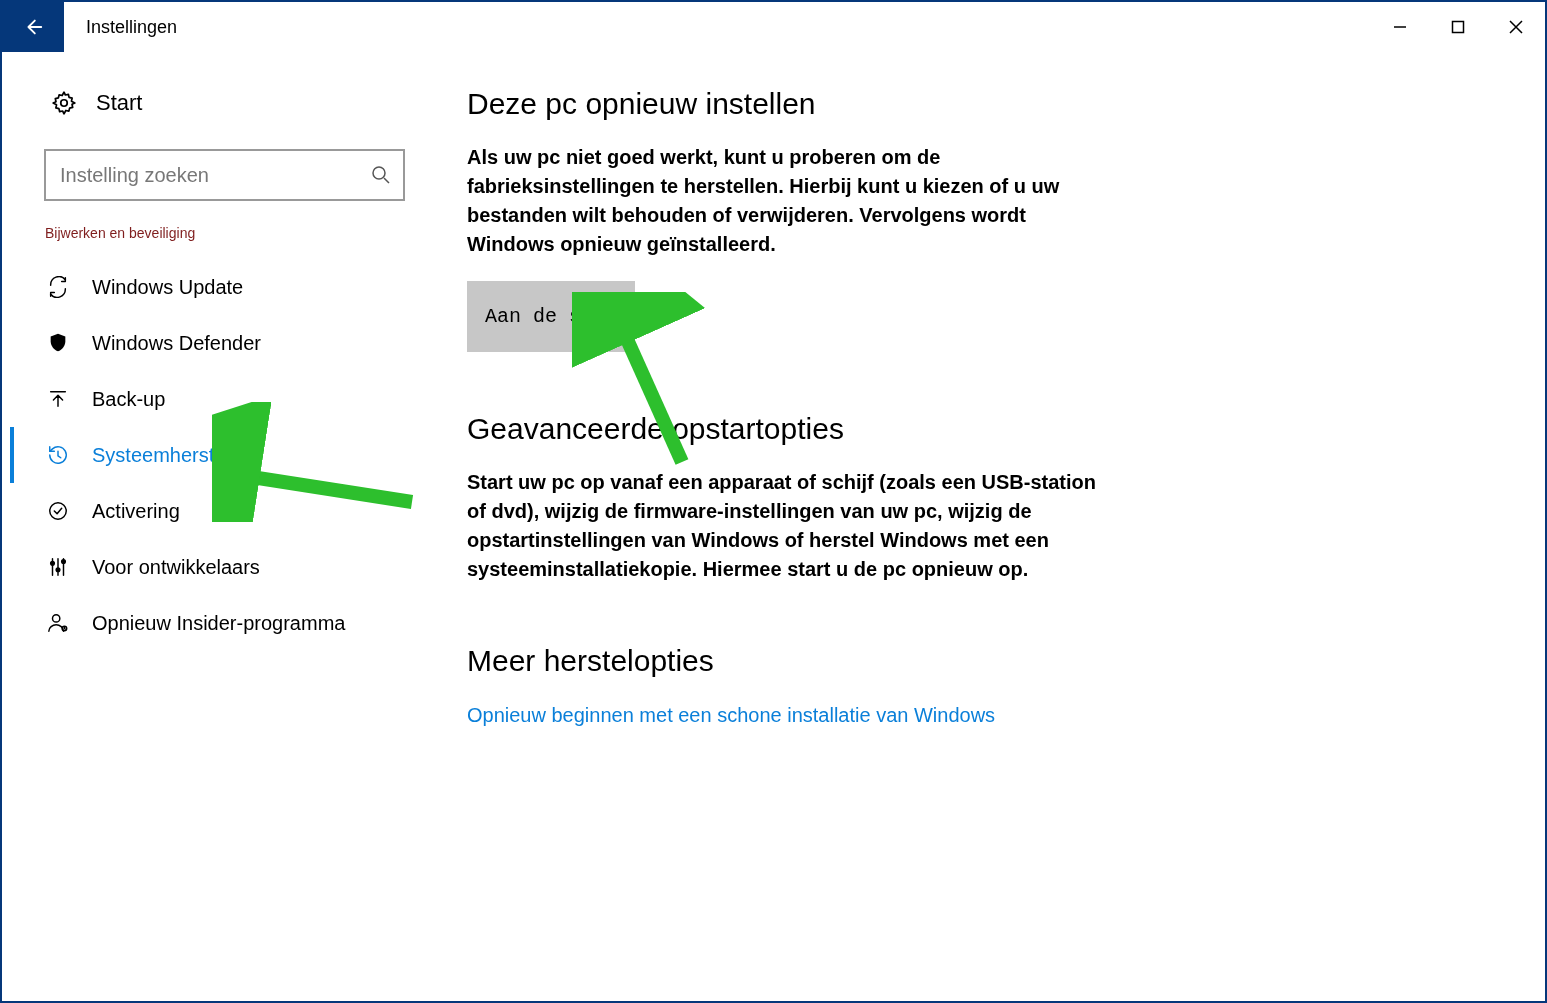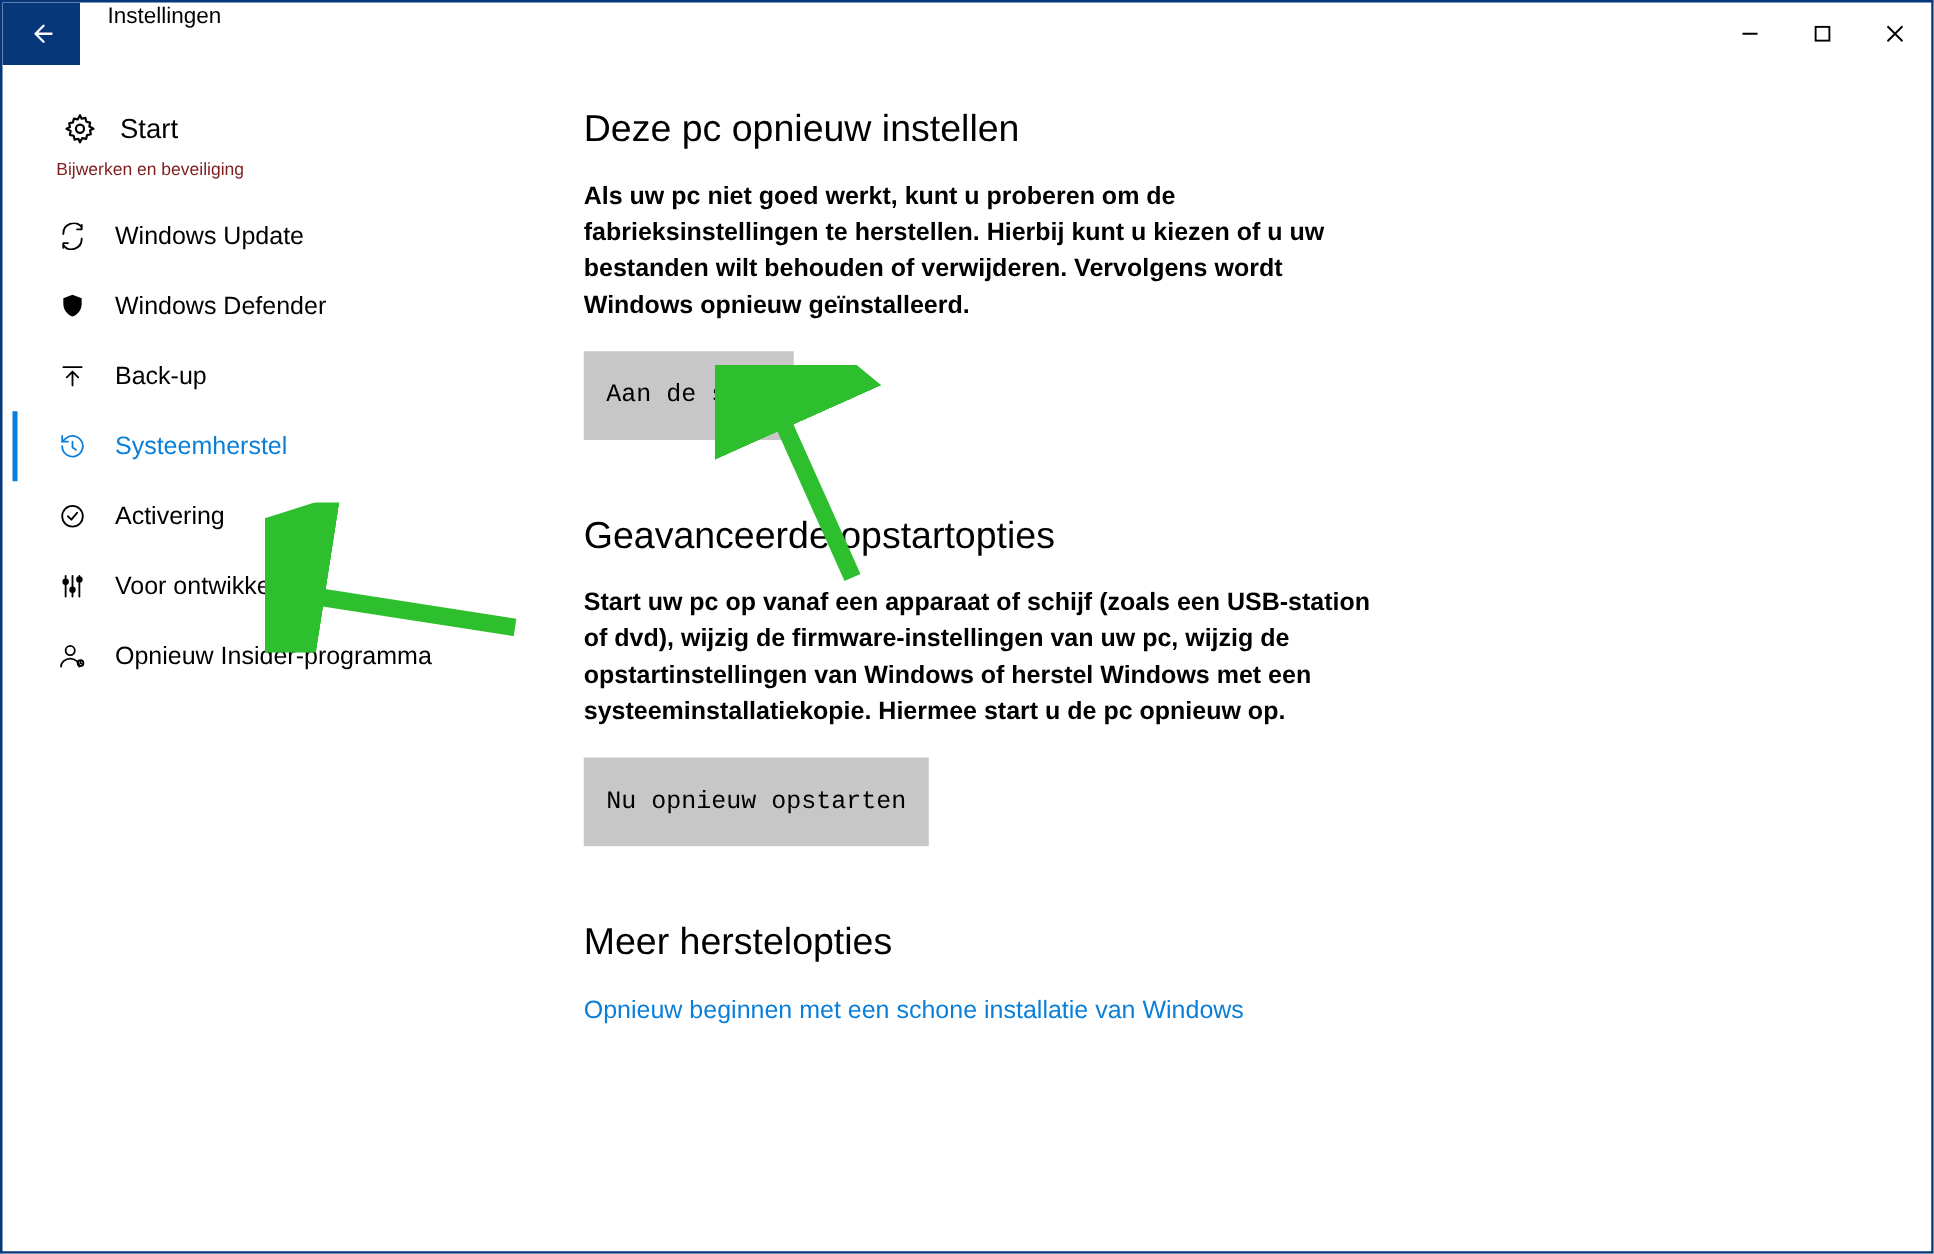--- a/index.html
+++ b/index.html
@@ -1,19 +1,19 @@
 <!DOCTYPE html>
 <html><head>
 <meta charset="utf-8">
 <style>
 html,body{margin:0;padding:0;font-family:"Segoe UI",Arial,sans-serif;background:#fff;color:#000}
 .window{width:1547px;height:1003px;box-sizing:border-box;border:2px solid #05377a;display:flex;flex-direction:column;background:#fff;position:relative;overflow:hidden}
 
 .titlebar{height:50px;display:flex;align-items:center;justify-content:space-between;border-bottom:1px solid #fff}
-.titlebar-left{display:flex;align-items:flex-start;height:100%}
+.titlebar-left{display:flex;align-items:center;height:100%}
 .back-btn{width:62px;height:100%;background:#05377a;display:flex;align-items:center;justify-content:center;cursor:pointer}
 .back-btn svg{width:22px;height:22px;stroke:#fff;stroke-width:2;fill:none;stroke-linecap:round;stroke-linejoin:round}
 .app-title{font-size:18px;margin-left:22px;color:#000}
 .win-ctrls{display:flex;height:100%}
 .win-ctrl{width:58px;height:100%;display:flex;align-items:center;justify-content:center;cursor:pointer}
 .win-ctrl svg{width:14px;height:14px;stroke:#000;stroke-width:1.5;fill:none}
 
 .body{flex:1;display:flex}
 
 .sidebar{width:425px;box-sizing:border-box;padding:26px 12px 0 32px;display:flex;flex-direction:column}
@@ -85,20 +85,27 @@
       <div class="home-row">
         <span class="icon-slot gear-icon">
           <svg viewBox="0 0 24 24">
               <circle cx="12" cy="12" r="3"></circle>
               <path d="M12 2l1.2 2.6 2.8-.6 0.7 2.8 2.8.7-.6 2.8L22 12l-2.6 1.2.6 2.8-2.8.7-.7 2.8-2.8-.6L12 22l-1.2-2.6-2.8.6-.7-2.8-2.8-.7.6-2.8L2 12l2.6-1.2-.6-2.8 2.8-.7.7-2.8 2.8.6z"></path>
             </svg>
         </span>
         <span class="label">Start</span>
       </div>
 
+      <div class="search-box">
+        <input type="text" placeholder="Instelling zoeken" style="">
+        <svg class="mag" viewBox="0 0 20 20">
+            <circle cx="8" cy="8" r="6"></circle>
+            <path d="M13 13l5 5"></path>
+          </svg>
+      </div>
 
       <div class="group-title">Bijwerken en beveiliging</div>
 
       <div class="nav-items">
 
         <div class="nav-item">
           <span class="icon-slot">
             <svg viewBox="0 0 24 24">
                 <path d="M20 4a9 9 0 0 0-16 6M4 20a9 9 0 0 0 16-6"></path>
                 <path d="M20 2v4h-4M4 22v-4h4"></path>
@@ -177,21 +184,20 @@
 
       <div class="section">
         <h1>Deze pc opnieuw instellen</h1>
         <p>Als uw pc niet goed werkt, kunt u proberen om de fabrieksinstellingen te herstellen. Hierbij kunt u kiezen of u uw bestanden wilt behouden of verwijderen. Vervolgens wordt Windows opnieuw geïnstalleerd.</p>
         <button class="grey-btn">Aan de slag</button>
       </div>
 
       <div class="section">
         <h1>Geavanceerde opstartopties</h1>
         <p>Start uw pc op vanaf een apparaat of schijf (zoals een USB-station of dvd), wijzig de firmware-instellingen van uw pc, wijzig de opstartinstellingen van Windows of herstel Windows met een systeeminstallatiekopie. Hiermee start u de pc opnieuw op.</p>
-        <button class="grey-btn">Nu opnieuw opstarten</button>
       </div>
 
       <div class="section">
         <h1>Meer herstelopties</h1>
         <div class="link">Opnieuw beginnen met een schone installatie van Windows</div>
       </div>
 
     </div>
 
   </div>

